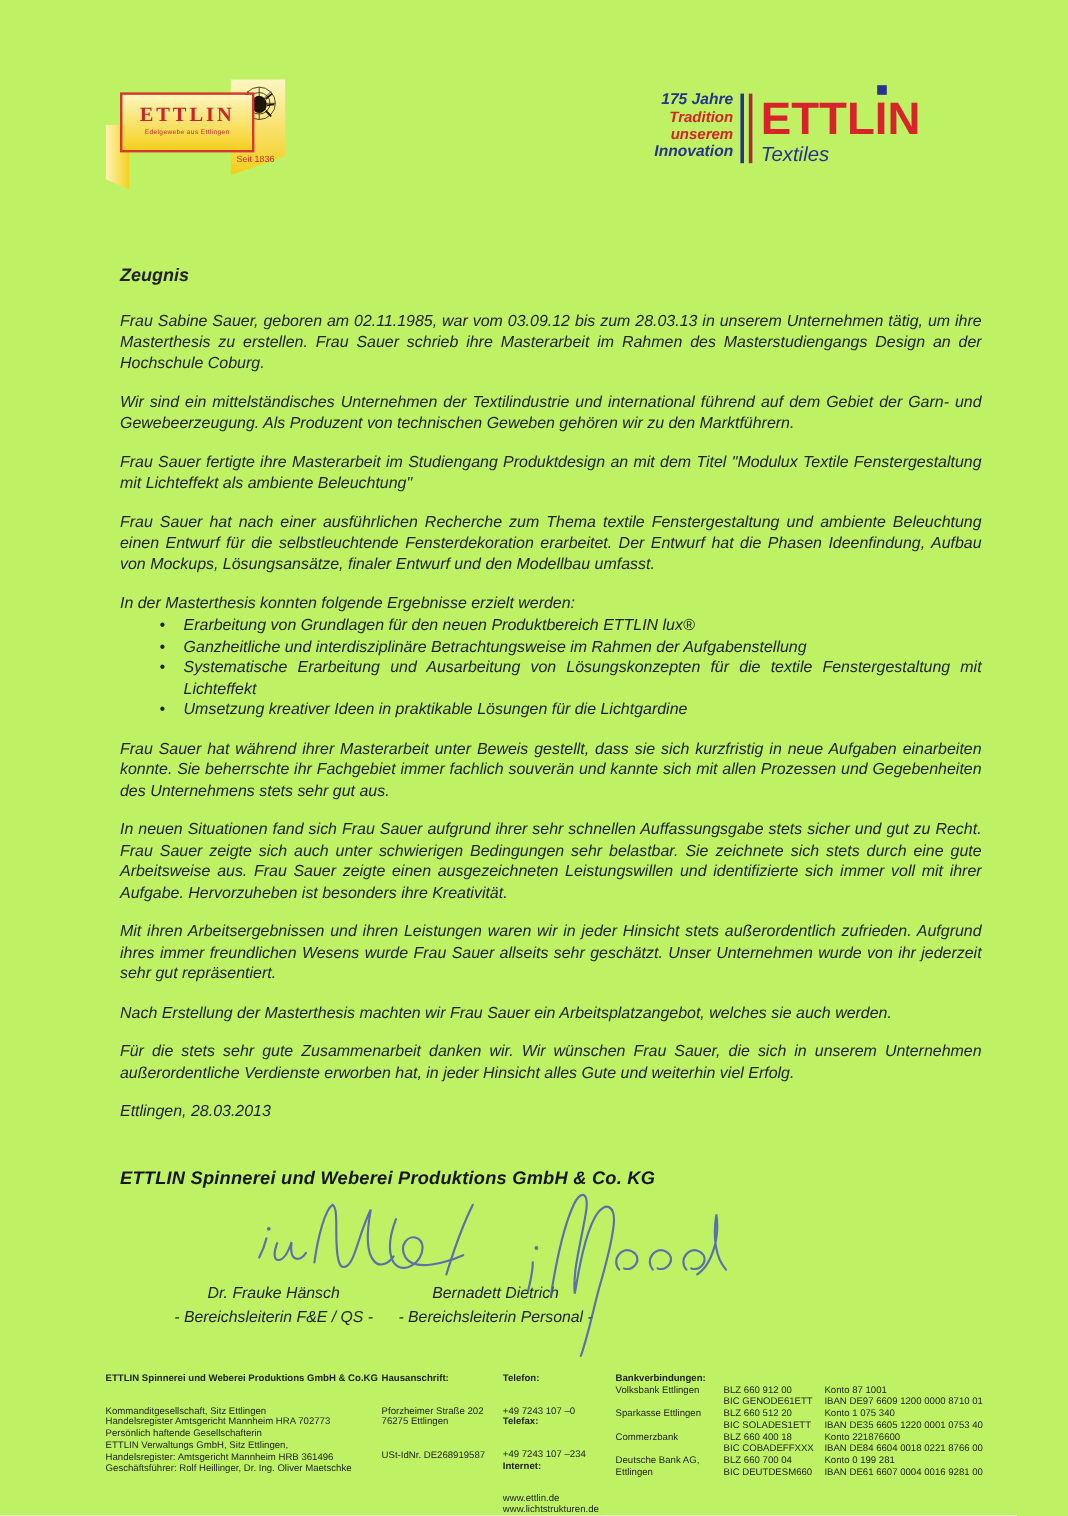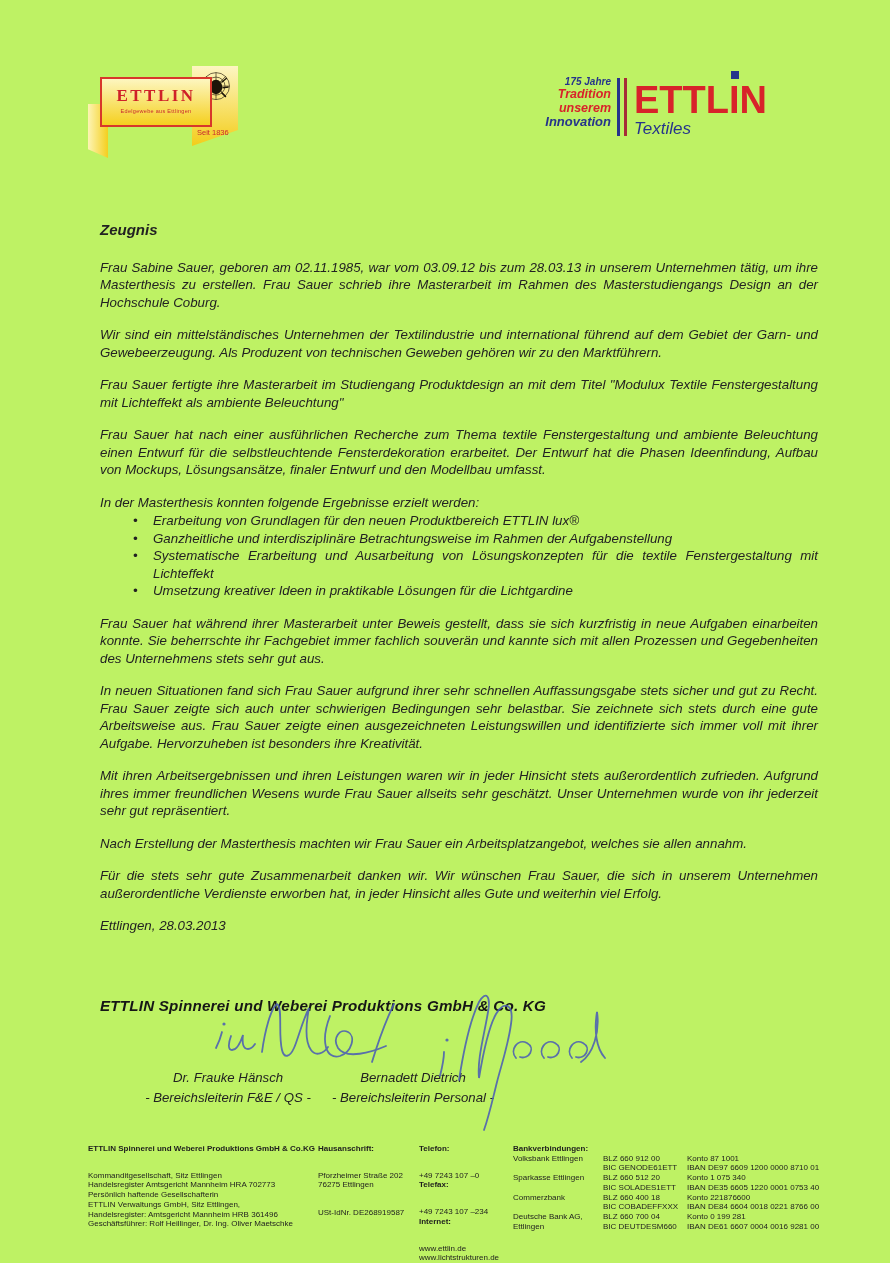--- a/index.html
+++ b/index.html
@@ -18,21 +18,21 @@
            background:linear-gradient(180deg,#fdf6c0,#f5d01f);
            border:2px solid #d8372b;padding-top:7px;text-align:center;}
   .ll-brand{font-family:"Liberation Serif",serif;color:#cf2128;font-weight:bold;
             font-size:17px;letter-spacing:2.5px;}
   .ll-tagline{color:#c8292f;font-size:5.5px;margin-top:2px;letter-spacing:.3px;}
   .ll-since{position:absolute;left:109px;top:62px;color:#c8292f;font-size:7.5px;}
   .ll-spider{position:absolute;left:110px;top:3px;}
 
   .logo-right{position:absolute;left:521px;top:76px;display:flex;align-items:flex-start;}
   .lr-lines{width:90px;text-align:right;font-style:italic;font-weight:bold;line-height:1.12;}
-  .lr-years{color:#26348b;font-size:10px;}
+  .lr-years{color:#26348b;font-size:13px;}
   .lr-mid{color:#d8232a;font-size:12.5px;}
   .lr-last{color:#26348b;font-size:13px;}
   .lr-divider{width:4px;height:58px;margin:2px 7px 0 6px;
               border-left:3px solid #26348b;border-right:3px solid #a62c38;}
   .lr-brand{color:#d8232a;font-weight:800;font-size:38px;line-height:36px;
             letter-spacing:0px;margin-top:6px;}
   .dot-i{position:relative;}
   .dot-i::before{content:"";position:absolute;left:2px;top:-8px;width:8px;height:8px;background:#26348b;}
   .lr-sub{color:#26348b;font-style:italic;font-size:17px;margin-top:1px;}
 
@@ -41,21 +41,21 @@
            font-style:italic;font-size:13.3px;line-height:17.5px;text-align:justify;color:#222;}
   .content p{margin:0 0 15px 0;}
   .doc-title{font-size:15px;font-weight:bold;text-align:left;margin:0 0 20px 0;}
   .content .intro{margin-bottom:1px;}
   ul.results{margin:0 0 15px 0;padding:0;list-style:none;}
   ul.results li{position:relative;padding-left:53px;text-align:justify;}
   ul.results li::before{content:"\2022";position:absolute;left:33px;top:0;}
   .date-line{margin-top:8px;}
 
   
-  .sig-company{position:absolute;left:100px;top:997px;font-weight:bold;font-style:italic;
+  .sig-company{position:absolute;left:100px;top:974px;font-weight:bold;font-style:italic;
                font-size:15.2px;color:#161616;letter-spacing:.2px;}
   .signer{position:absolute;text-align:center;font-style:italic;font-size:13.2px;color:#222;}
   .signer-left{left:118px;top:1070px;width:220px;}
   .signer-right{left:308px;top:1070px;width:210px;}
   .signer .role{margin-top:5px;}
   .sig-svg{position:absolute;left:0;top:0;pointer-events:none;}
 
   
   .footer{position:absolute;left:0;top:1144px;width:890px;font-size:8px;line-height:9.7px;color:#1d1d1d;}
   .f-hdr{font-weight:bold;}
@@ -131,21 +131,21 @@
     <p class="intro">In der Masterthesis konnten folgende Ergebnisse erzielt werden:</p>
     <ul class="results">
       <li><span>Erarbeitung von Grundlagen für den neuen Produktbereich ETTLIN lux®</span></li>
       <li><span>Ganzheitliche und interdisziplinäre Betrachtungsweise im Rahmen der Aufgabenstellung</span></li>
       <li><span>Systematische Erarbeitung und Ausarbeitung von Lösungskonzepten für die textile Fenstergestaltung mit Lichteffekt</span></li>
       <li><span>Umsetzung kreativer Ideen in praktikable Lösungen für die Lichtgardine</span></li>
     </ul>
     <p>Frau Sauer hat während ihrer Masterarbeit unter Beweis gestellt, dass sie sich kurzfristig in neue Aufgaben einarbeiten konnte. Sie beherrschte ihr Fachgebiet immer fachlich souverän und kannte sich mit allen Prozessen und Gegebenheiten des Unternehmens stets sehr gut aus.</p>
     <p>In neuen Situationen fand sich Frau Sauer aufgrund ihrer sehr schnellen Auffassungsgabe stets sicher und gut zu Recht. Frau Sauer zeigte sich auch unter schwierigen Bedingungen sehr belastbar. Sie zeichnete sich stets durch eine gute Arbeitsweise aus. Frau Sauer zeigte einen ausgezeichneten Leistungswillen und identifizierte sich immer voll mit ihrer Aufgabe. Hervorzuheben ist besonders ihre Kreativität.</p>
     <p>Mit ihren Arbeitsergebnissen und ihren Leistungen waren wir in jeder Hinsicht stets außerordentlich zufrieden. Aufgrund ihres immer freundlichen Wesens wurde Frau Sauer allseits sehr geschätzt. Unser Unternehmen wurde von ihr jederzeit sehr gut repräsentiert.</p>
-    <p>Nach Erstellung der Masterthesis machten wir Frau Sauer ein Arbeitsplatzangebot, welches sie allen annahm.</p>
+    <p>Nach Erstellung der Masterthesis machten wir Frau Sauer ein Arbeitsplatzangebot, welches sie auch werden.</p>
     <p>Für die stets sehr gute Zusammenarbeit danken wir. Wir wünschen Frau Sauer, die sich in unserem Unternehmen außerordentliche Verdienste erworben hat, in jeder Hinsicht alles Gute und weiterhin viel Erfolg.</p>
     <p class="date-line">Ettlingen, 28.03.2013</p>
   </div>
 
   <div class="sig-company">ETTLIN Spinnerei und Weberei Produktions GmbH &amp; Co. KG</div>
   <div class="signer signer-left">
     <div>Dr. Frauke Hänsch</div>
     <div class="role">- Bereichsleiterin F&amp;E / QS -</div>
   </div>
   <div class="signer signer-right">

